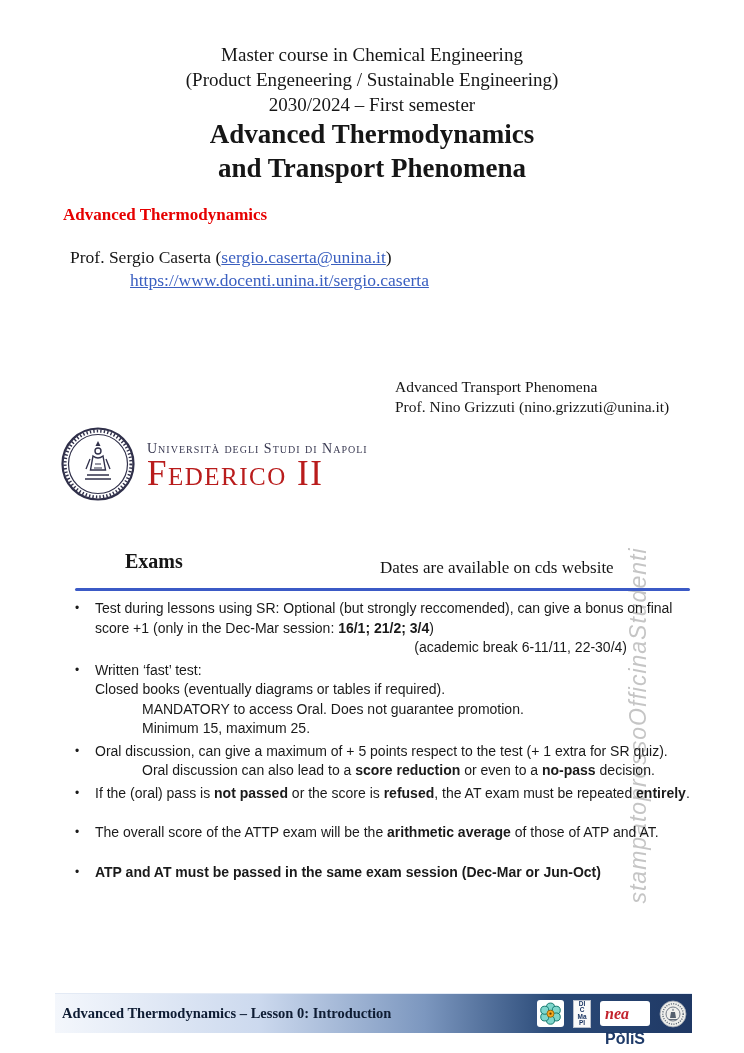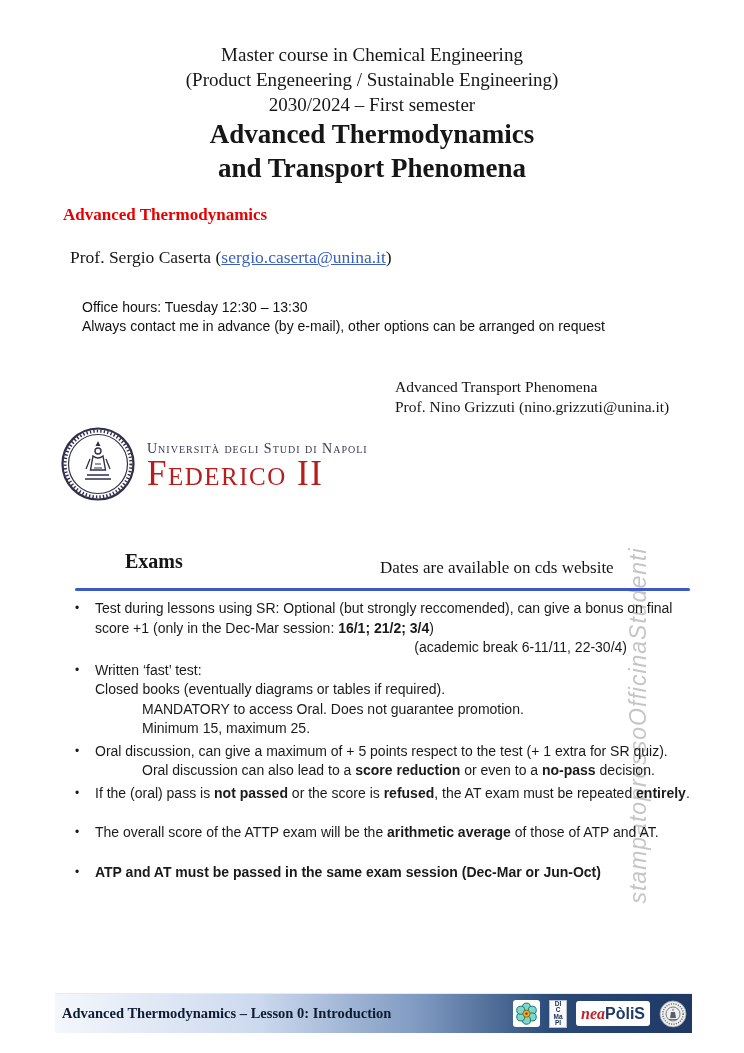--- a/index.html
+++ b/index.html
@@ -66,21 +66,21 @@
   .footer-text{font-family:"Liberation Serif",serif;font-weight:bold;font-size:14.5px;color:#0e1c33;padding-left:7px;white-space:nowrap;}
   .footer-logos{margin-left:auto;display:flex;align-items:center;gap:9px;padding-right:5px;}
   .logo-flower{width:27px;height:27px;background:#fff;border-radius:3px;display:flex;align-items:center;justify-content:center;}
   .logo-dicmapi{
     width:18px;height:28px;background:#fafafa;border:1px solid #b9c0cc;
     display:flex;flex-direction:column;align-items:center;justify-content:center;
     font-family:"Liberation Sans",sans-serif;font-size:6.5px;line-height:6.5px;font-weight:bold;color:#1c3663;
   }
   .logo-neapolis{
     height:25px;background:#fff;border-radius:3px;display:flex;align-items:baseline;
-    padding:0 5px;font-size:16px;line-height:25px;
+    padding:0 5px;font-size:16px;line-height:25px;flex-direction:column;
   }
   .nea{color:#c2222c;font-style:italic;font-weight:bold;font-family:"Liberation Serif",serif;}
   .polis{color:#1e3a68;font-family:"Liberation Sans",sans-serif;font-weight:bold;}
   .logo-seal{width:28px;height:28px;}
 </style>
 </head>
 <body>
 
 <div class="page">
 
@@ -91,24 +91,21 @@
     <div class="title-line">(Product Engeneering / Sustainable Engineering)</div>
     <div class="title-line">2030/2024 – First semester</div>
     <div class="title-bold">Advanced Thermodynamics</div>
     <div class="title-bold">and Transport Phenomena</div>
   </div>
 
   <div class="section-label">Advanced Thermodynamics</div>
 
   <div class="prof-block">
     <div><span>Prof. Sergio Caserta (</span><a class="link">sergio.caserta@unina.it</a><span>)</span></div>
-  </div>
-  <div class="office-block">
-    <div>Office hours: Tuesday 12:30 – 13:30</div>
-    <div>Always contact me in advance (by e-mail), other options can be arranged on request</div>
+    <div class="prof-line2"><a class="link">https://www.docenti.unina.it/sergio.caserta</a></div>
   </div>
 
   <div class="atp-block">
     <div>Advanced Transport Phenomena</div>
     <div>Prof. Nino Grizzuti (nino.grizzuti@unina.it)</div>
   </div>
 
   <div class="uni-logo">
     <span>
       <svg width="76" height="76" viewBox="0 0 76 76">

